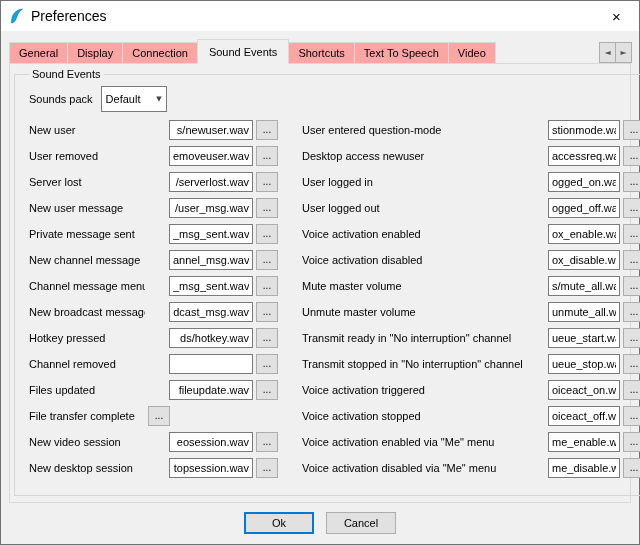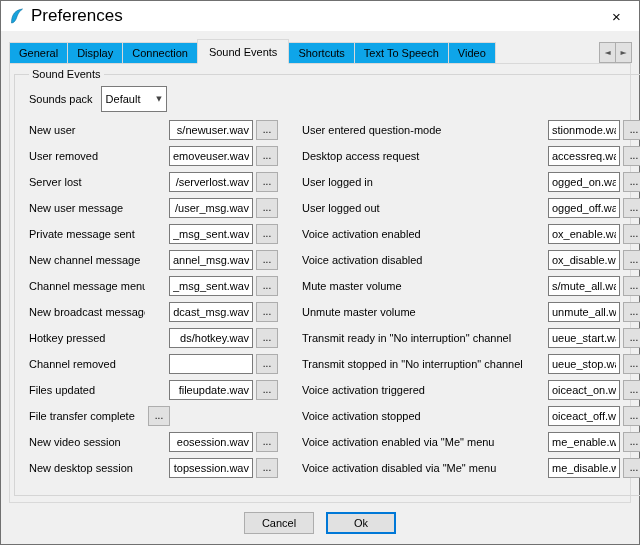--- a/index.html
+++ b/index.html
@@ -15,37 +15,37 @@
     background: #f0f0f0;
     display: flex; flex-direction: column;
   }
   
   .titlebar {
     height: 30px; background: #ffffff;
     display: flex; align-items: center;
     padding-left: 8px; flex: 0 0 auto;
   }
   .app-icon { width: 16px; height: 16px; display: inline-flex; align-items: center; }
-  .title { font-size: 17px; color: #000; margin-left: 6px; flex: 1; }
+  .title { font-size: 14px; color: #000; margin-left: 6px; flex: 1; }
   .close-btn {
     width: 45px; height: 30px; border: none; background: transparent;
     font-size: 15px; color: #000; cursor: default;
     display: flex; align-items: center; justify-content: center;
     font-family: "Liberation Sans", sans-serif;
   }
   
   .tabbar {
     display: flex; align-items: flex-end;
     padding: 8px 8px 0 8px; position: relative; z-index: 2;
     margin-bottom: -1px; flex: 0 0 auto;
   }
   .tab {
     font-size: 11px; color: #000;
     padding: 4px 9px 4px 9px;
-    background: #0ea5e9;
+    background: #fca5a5;
     border: 1px solid #d9d9d9;
     margin-right: -1px;
     white-space: nowrap;
     cursor: default;
   }
   .tab.active {
     background: #f0f0f0;
     border-bottom: 1px solid #f0f0f0;
     padding: 6px 11px 5px 11px;
     position: relative; z-index: 3;
@@ -235,21 +235,21 @@
               <button class="browse-btn">...</button>
             </div>
           </div>
         <div class="col col-right" id="right-col">
             <div class="event-row">
               <span class="ev-label">User entered question-mode</span>
               <input class="ev-input" type="text" value="stionmode.wav" style="">
               <button class="browse-btn">...</button>
             </div>
             <div class="event-row">
-              <span class="ev-label">Desktop access request</span>
+              <span class="ev-label">Desktop access newuser</span>
               <input class="ev-input" type="text" value="accessreq.wav" style="">
               <button class="browse-btn">...</button>
             </div>
             <div class="event-row">
               <span class="ev-label">User logged in</span>
               <input class="ev-input" type="text" value="ogged_on.wav" style="">
               <button class="browse-btn">...</button>
             </div>
             <div class="event-row">
               <span class="ev-label">User logged out</span>
@@ -305,17 +305,17 @@
               <span class="ev-label">Voice activation disabled via "Me" menu</span>
               <input class="ev-input" type="text" value="me_disable.wav" style="">
               <button class="browse-btn">...</button>
             </div>
           </div>
       </div>
     </fieldset>
   </div>
 
   <div class="footer">
+    <button class="dlg-btn default">Ok</button>
     <button class="dlg-btn">Cancel</button>
-    <button class="dlg-btn default">Ok</button>
   </div>
 
 </div>
 
 </body></html>

